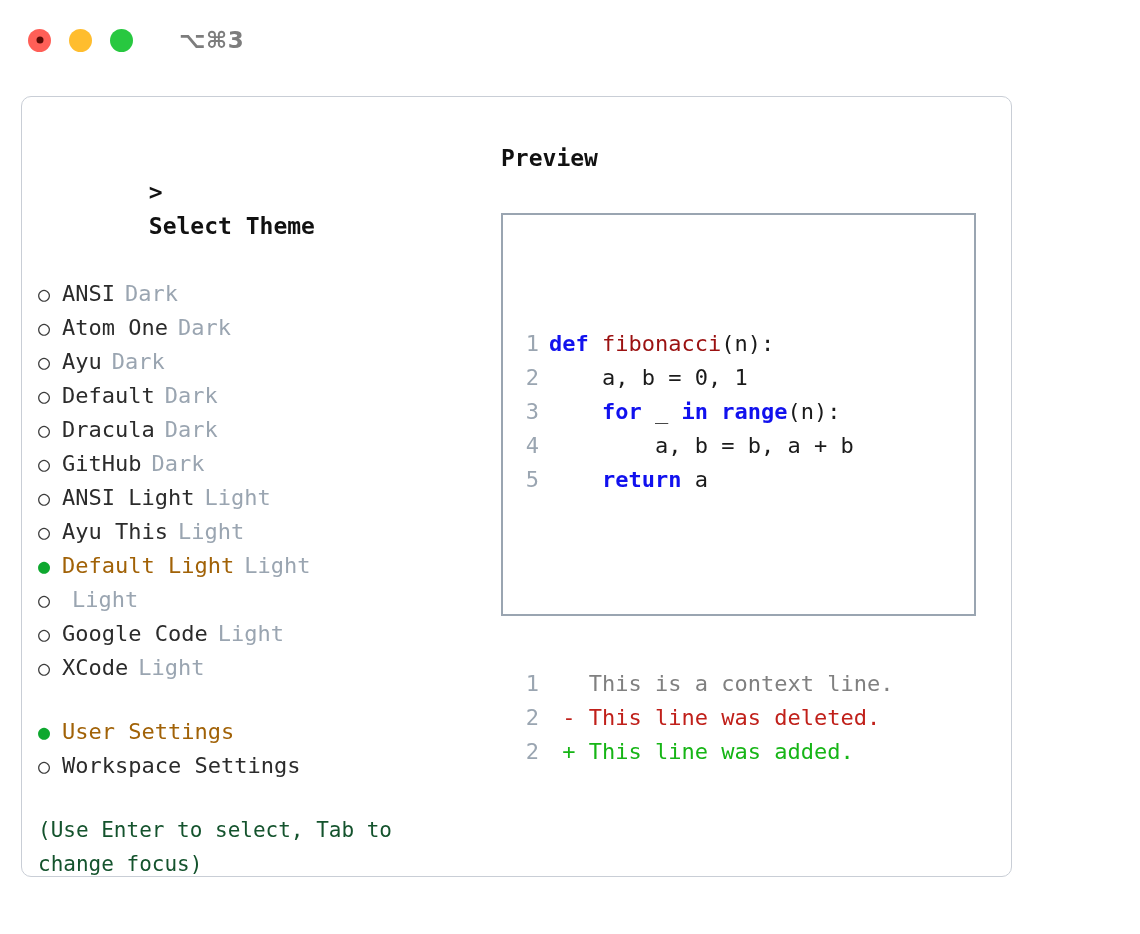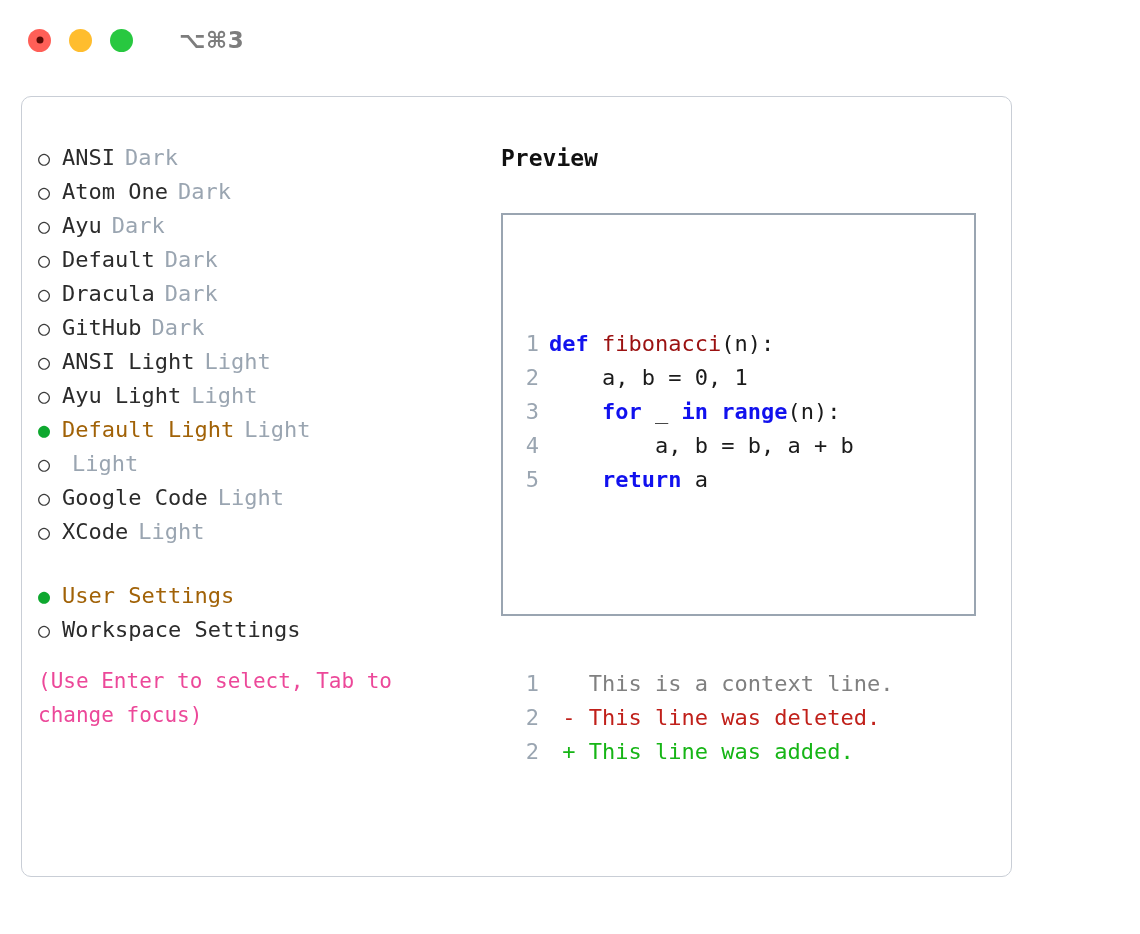--- a/index.html
+++ b/index.html
@@ -117,24 +117,24 @@
   .apply-header {
     font-size: 22px;
     color: #111111;
     line-height: 34px;
     margin-left: 28px;
     white-space: pre;
   }
   .spacer-30 { height: 30px; }
 
   .hint {
-    margin-top: 17px;
+    margin-top: 30px;
     font-size: 21px;
     line-height: 34px;
-    color: #ec4899;
+    color: #14532d;
     width: 420px;
     white-space: pre-wrap;
   }
 
   
   .right-col {
     position: absolute;
     left: 479px;
     top: 44px;
     width: 490px;
@@ -188,30 +188,34 @@
     <div class="light light-max"></div>
   </div>
   <div class="shortcut">⌥⌘3</div>
 </div>
 
 <div class="window">
   <div class="columns">
 
     <div class="left-col">
 
+      <div class="section-header">
+        <span class="prompt-caret">&gt;</span>
+        <span>Select Theme</span>
+      </div>
 
       <div id="theme-list">
           <div class="opt-row"><span class="radio">○</span><span class="opt-label">ANSI</span><span class="opt-tag">Dark</span></div>
           <div class="opt-row"><span class="radio">○</span><span class="opt-label">Atom One</span><span class="opt-tag">Dark</span></div>
           <div class="opt-row"><span class="radio">○</span><span class="opt-label">Ayu</span><span class="opt-tag">Dark</span></div>
           <div class="opt-row"><span class="radio">○</span><span class="opt-label">Default</span><span class="opt-tag">Dark</span></div>
           <div class="opt-row"><span class="radio">○</span><span class="opt-label">Dracula</span><span class="opt-tag">Dark</span></div>
           <div class="opt-row"><span class="radio">○</span><span class="opt-label">GitHub</span><span class="opt-tag">Dark</span></div>
           <div class="opt-row"><span class="radio">○</span><span class="opt-label">ANSI Light</span><span class="opt-tag">Light</span></div>
-          <div class="opt-row"><span class="radio">○</span><span class="opt-label">Ayu Light</span><span class="opt-tag">Light</span></div>
+          <div class="opt-row"><span class="radio">○</span><span class="opt-label">Ayu This</span><span class="opt-tag">Light</span></div>
           <div class="opt-row selected"><span class="radio on">●</span><span class="opt-label">Default Light</span><span class="opt-tag">Light</span></div>
           <div class="opt-row"><span class="radio">○</span><span class="opt-tag">Light</span></div>
           <div class="opt-row"><span class="radio">○</span><span class="opt-label">Google Code</span><span class="opt-tag">Light</span></div>
           <div class="opt-row"><span class="radio">○</span><span class="opt-label">XCode</span><span class="opt-tag">Light</span></div>
         </div>
 
       <div class="spacer-30"></div>
 
 
       <div id="apply-list">

